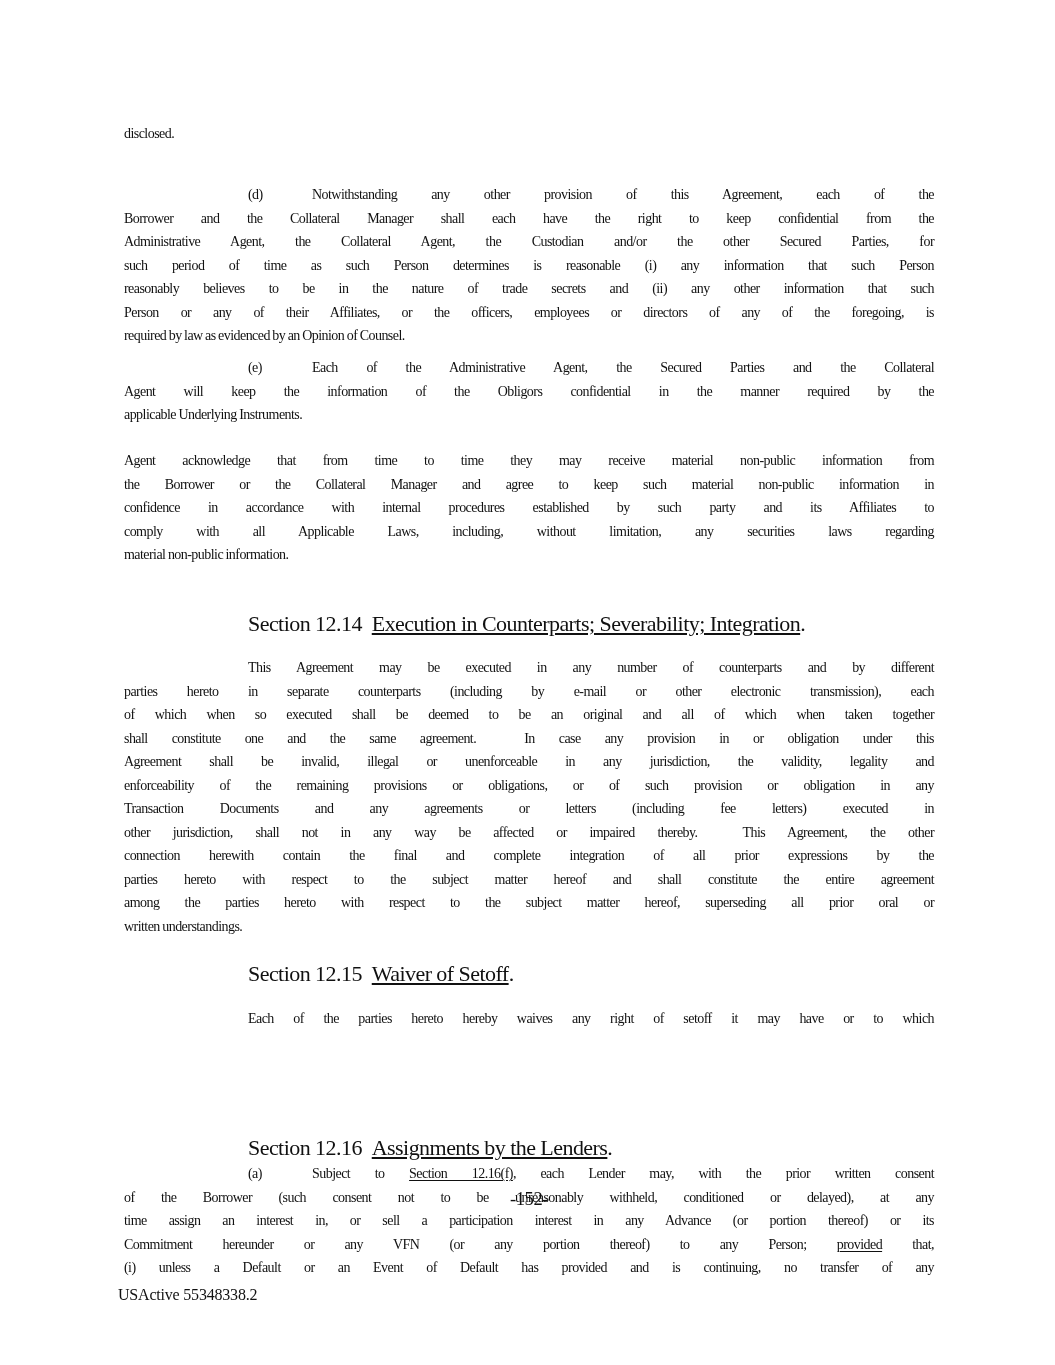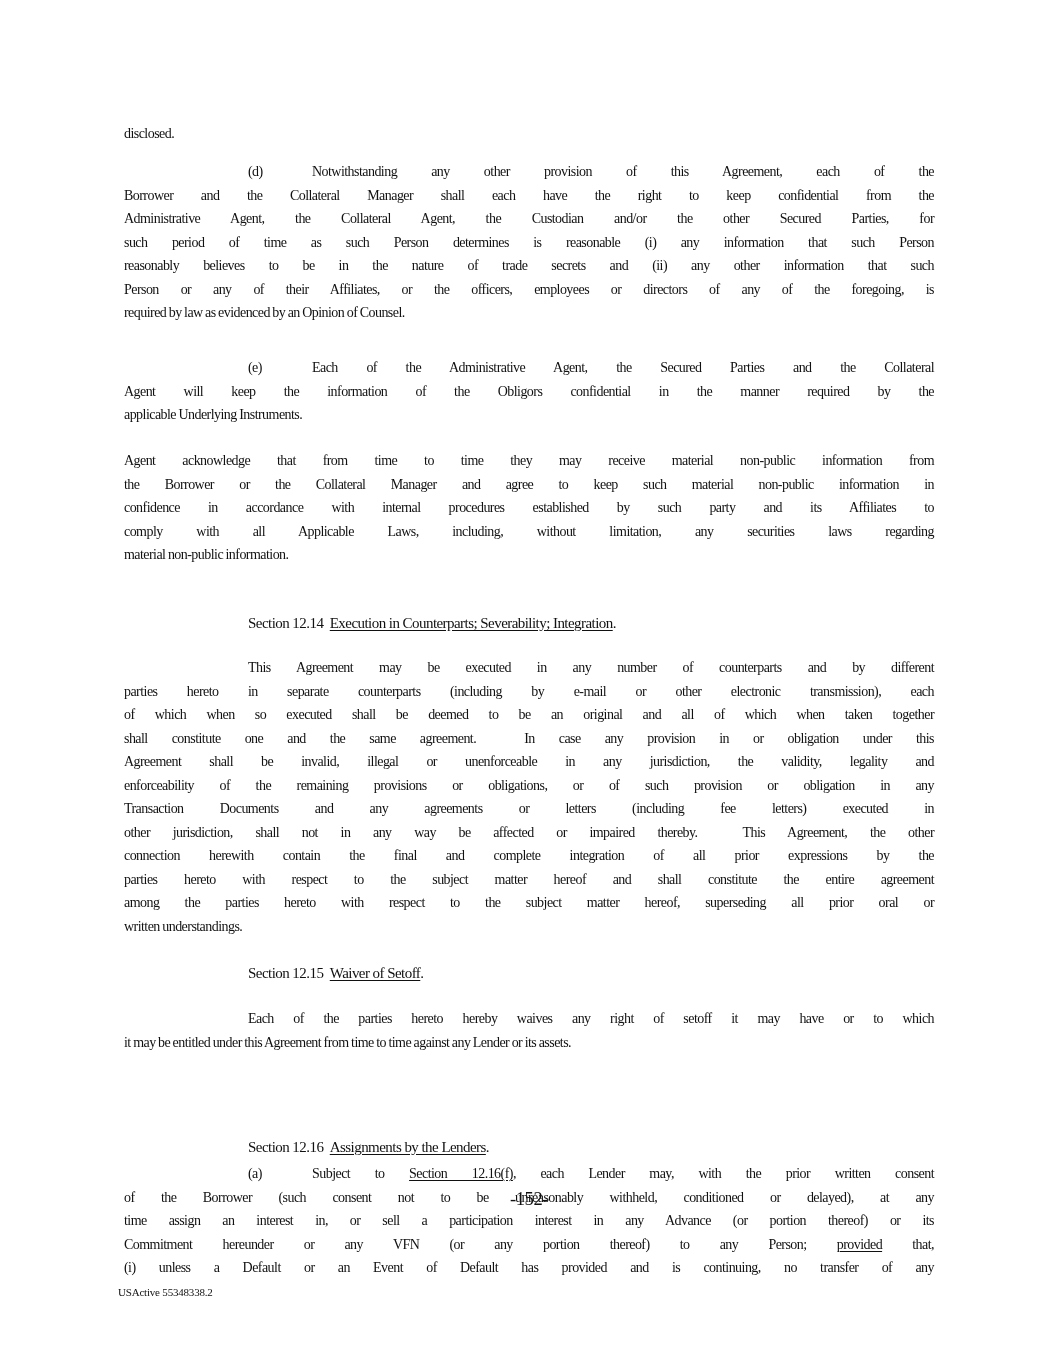--- a/index.html
+++ b/index.html
@@ -38,54 +38,54 @@
       text-align: justify;
     }
     .line-block .ln.last {
       text-align-last: left;
     }
     .indent { display: inline-block; width: 124px; }
     .enum { display: inline-block; width: 64px; }
     .heading {
       position: absolute;
       left: 124px;
-      font-size: 15px;
+      font-size: 22px;
       line-height: 23.5px;
       letter-spacing: -0.55px;
       white-space: nowrap;
       text-align: center;
     }
     .u { text-decoration: underline; text-underline-offset: 2px; }
     .page-number {
       position: absolute;
       left: 0;
       width: 810px;
       top: 1188px;
       text-align: center;
       font-size: 18.6px;
       letter-spacing: -0.5px;
     }
     .footer-id {
       position: absolute;
       left: 0;
       top: 1286px;
-      font-size: 11px;
+      font-size: 16px;
       letter-spacing: -0.2px;
     }
   </style>
 </head>
 <body>
 
 <div class="page">
 
   <div class="line-block" style="top:122px;">
     <span class="ln last">disclosed.</span>
   </div>
 
-  <div class="line-block" style="top:160px;">
+  <div class="line-block" style="top:183px;">
     <span class="ln"><span class="indent"></span><span class="enum">(d)</span><span>Notwithstanding any other provision of this Agreement, each of the</span></span>
     <span class="ln">Borrower and the Collateral Manager shall each have the right to keep confidential from the</span>
     <span class="ln">Administrative Agent, the Collateral Agent, the Custodian and/or the other Secured Parties, for</span>
     <span class="ln">such period of time as such Person determines is reasonable (i) any information that such Person</span>
     <span class="ln">reasonably believes to be in the nature of trade secrets and (ii) any other information that such</span>
     <span class="ln">Person or any of their Affiliates, or the officers, employees or directors of any of the foregoing, is</span>
     <span class="ln last">required by law as evidenced by an Opinion of Counsel.</span>
   </div>
 
   <div class="line-block" style="top:356px;">
@@ -120,21 +120,20 @@
     <span class="ln">among the parties hereto with respect to the subject matter hereof, superseding all prior oral or</span>
     <span class="ln last">written understandings.</span>
   </div>
 
   <div class="heading" style="top:962px;">
     <span>Section 12.15</span>&nbsp;&nbsp;<span class="u">Waiver of Setoff</span><span>.</span>
   </div>
 
   <div class="line-block" style="top:1007px;">
     <span class="ln"><span class="indent"></span><span>Each of the parties hereto hereby waives any right of setoff it may have or to which</span></span>
-    <span class="ln last">it may be entitled under this Agreement from time to time against any Lender or its assets.</span>
   </div>
 
   <div class="heading" style="top:1136px;">
     <span>Section 12.16</span>&nbsp;&nbsp;<span class="u">Assignments by the Lenders</span><span>.</span>
   </div>
 
   <div class="line-block" style="top:1122px;margin-top:40px;">
     <span class="ln"><span class="indent"></span><span class="enum">(a)</span><span style="white-space:pre;">Subject to </span><span class="u">Section 12.16(f)</span><span>, each Lender may, with the prior written consent</span></span>
     <span class="ln">of the Borrower (such consent not to be unreasonably withheld, conditioned or delayed), at any</span>
     <span class="ln">time assign an interest in, or sell a participation interest in any Advance (or portion thereof) or its</span>

